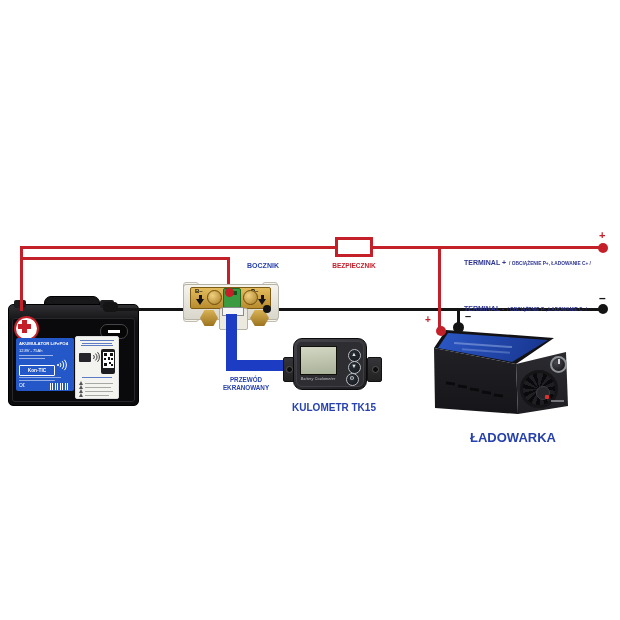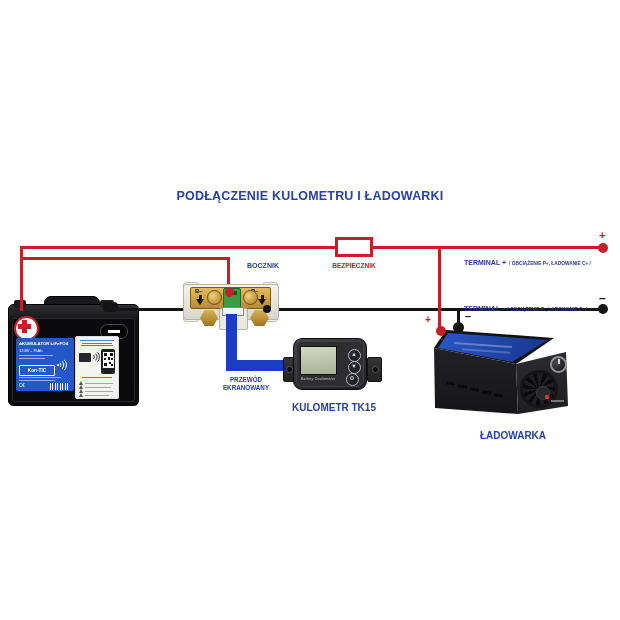--- a/index.html
+++ b/index.html
@@ -94,21 +94,20 @@
   .knob{position:absolute;left:122px;top:34px;width:17px;height:17px;border-radius:50%;border:2px solid #8f9296;box-sizing:border-box;
         background:radial-gradient(circle at 35% 35%,#4a4a52,#0c0c0e);}
   .knob .mark{position:absolute;left:6px;top:1px;width:2px;height:5px;background:#d8d8da;}
   .led{position:absolute;left:117px;top:73px;width:4px;height:4px;background:#e03030;border-radius:1px;}
 </style>
 </head>
 <body>
 
 <div class="canvas">
 
-  <div class="title">PODŁĄCZENIE KULOMETRU I ŁADOWARKI</div>
 
   <div class="batt">
     <div class="handle"></div>
     <div class="case"></div>
     <div class="bump" style="left:6px;top:4px;width:12px;height:8px;"></div>
     <div class="bump" style="left:92px;top:4px;width:14px;height:8px;"></div>
     <div class="face"></div>
     <div class="emb-plus">
         <div class="pv"></div>
         <div class="ph"></div>
@@ -258,21 +257,21 @@
     <div class="face endface"></div>
     <div class="fan">
         <div class="fanhub"></div>
       </div>
     <div class="knob">
         <div class="mark"></div>
       </div>
     <div class="led"></div>
     <div class="abs" style="left:123px;top:78px;width:13px;height:1.5px;background:#9a9aa0;opacity:.7;"></div>
   </div>
-  <div class="blue-lbl" style="left:458px;top:430px;width:110px;font-size:10px;">ŁADOWARKA</div>
+  <div class="blue-lbl" style="left:458px;top:430px;width:110px;font-size:13px;">ŁADOWARKA</div>
 
   <div class="dot dot-red" style="left:598px;top:243px;width:10px;height:10px;"></div>
   <div class="dot dot-black" style="left:598px;top:304px;width:10px;height:10px;"></div>
   <div class="dot dot-red" style="left:225px;top:288px;width:9px;height:9px;"></div>
   <div class="abs" style="left:103px;top:302px;width:15px;height:10px;background:#141414;border-radius:4px;"></div>
   <div class="dot dot-black" style="left:263px;top:305px;width:8px;height:8px;"></div>
   <div class="dot dot-red" style="left:436px;top:326px;width:10px;height:10px;"></div>
   <div class="dot dot-black" style="left:453px;top:322px;width:11px;height:11px;"></div>
   <div class="sign" style="left:425px;top:315px;font-size:10px;color:var(--wire_red,#c4202a);">+</div>
   <div class="sign" style="left:465px;top:311px;font-size:11px;color:var(--wire_black,#141414);">–</div>

